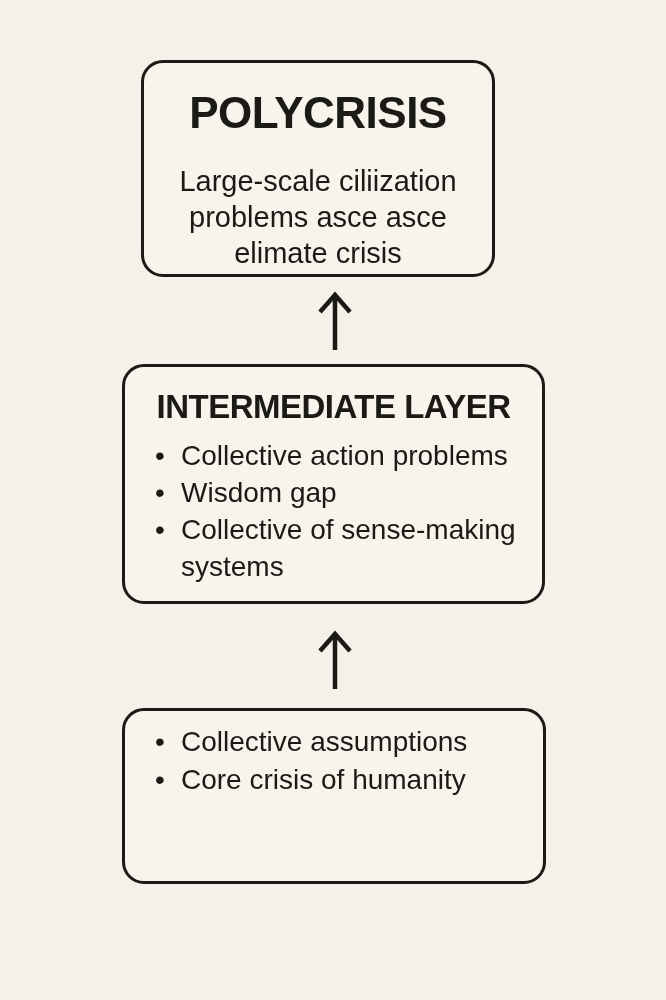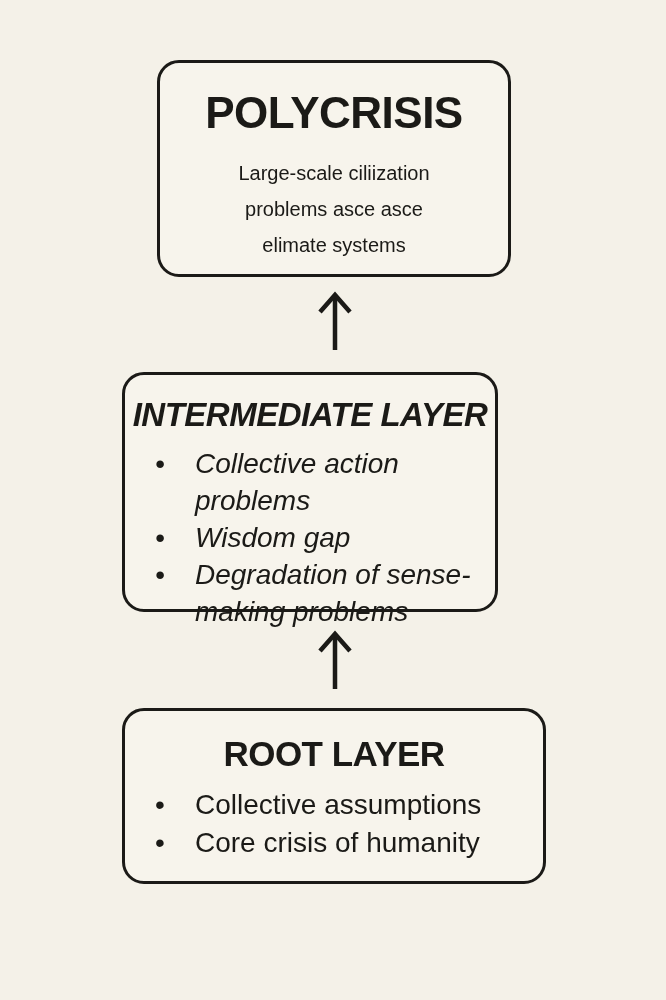--- a/index.html
+++ b/index.html
@@ -17,27 +17,27 @@
     color: #1b1a17;
   }
   .dbox {
     position: absolute;
     box-sizing: border-box;
     background: #f7f4ec;
     border: 3px solid #1b1a17;
     border-radius: 22px;
   }
   #box-polycrisis {
-    left: 157px; top: 60px;
+    left: 141px; top: 60px;
     width: 354px; height: 217px;
     text-align: center;
   }
   #box-intermediate {
-    left: 122px; top: 372px;
-    width: 376px; height: 240px; font-style: italic;
+    left: 122px; top: 364px;
+    width: 423px; height: 240px;
   }
   #box-root {
     left: 122px; top: 708px;
     width: 424px; height: 176px;
   }
   .box-title {
     font-weight: 700;
     letter-spacing: -0.5px;
     text-align: center;
     line-height: 1.1;
@@ -48,22 +48,22 @@
   }
   #box-intermediate .box-title {
     margin-top: 22px;
     font-size: 33px;
   }
   #box-root .box-title {
     margin-top: 24px;
     font-size: 35px;
   }
   .subtitle {
-    margin-top: 18px;
-    font-size: 20px;
+    margin-top: 26px;
+    font-size: 29px;
     line-height: 36px;
   }
   ul.bullets {
     list-style: none;
     margin: 12px 0 0 0;
     padding: 0 12px 0 30px;
   }
   ul.bullets li {
     display: flex;
     align-items: flex-start;
@@ -71,41 +71,40 @@
     line-height: 37px;
   }
   #box-root ul.bullets li { line-height: 38px; }
   ul.bullets .dot {
     flex: 0 0 26px;
     width: 26px;
     font-size: 28px;
   }
   ul.bullets .li-text {
     flex: 1 1 auto;
-    margin-left: 14px;
   }
   .arrow {
     position: absolute;
     width: 44px;
     height: 66px;
   }
   #arrow-upper { left: 313px; top: 288px; }
   #arrow-lower { left: 313px; top: 627px; }
 </style>
 </head>
 <body>
 
 <div id="canvas">
 
   <div class="dbox" id="box-polycrisis">
     <div class="box-title">POLYCRISIS</div>
     <div class="subtitle">
       <div>Large-scale ciliization</div>
       <div>problems asce asce</div>
-      <div>elimate systems</div>
+      <div>elimate crisis</div>
     </div>
   </div>
 
   <svg class="arrow" id="arrow-upper" viewBox="0 0 44 66">
     <line x1="22" y1="10" x2="22" y2="62" stroke="#1b1a17" stroke-width="4.5"></line>
     <polyline points="7,24 22,7 37,24" fill="none" stroke="#1b1a17" stroke-width="4.5"></polyline>
   </svg>
 
   <div class="dbox" id="box-intermediate">
     <div class="box-title">INTERMEDIATE LAYER</div>
@@ -113,32 +112,31 @@
       <li>
         <span class="dot">•</span>
         <span class="li-text">Collective action problems</span>
       </li>
       <li>
         <span class="dot">•</span>
         <span class="li-text">Wisdom gap</span>
       </li>
       <li>
         <span class="dot">•</span>
-        <span class="li-text">Degradation of sense-making problems</span>
+        <span class="li-text">Collective of sense-making systems</span>
       </li>
     </ul>
   </div>
 
   <svg class="arrow" id="arrow-lower" viewBox="0 0 44 66">
     <line x1="22" y1="10" x2="22" y2="62" stroke="#1b1a17" stroke-width="4.5"></line>
     <polyline points="7,24 22,7 37,24" fill="none" stroke="#1b1a17" stroke-width="4.5"></polyline>
   </svg>
 
   <div class="dbox" id="box-root">
-    <div class="box-title">ROOT LAYER</div>
     <ul class="bullets">
       <li>
         <span class="dot">•</span>
         <span class="li-text">Collective assumptions</span>
       </li>
       <li>
         <span class="dot">•</span>
         <span class="li-text">Core crisis of humanity</span>
       </li>
     </ul>

